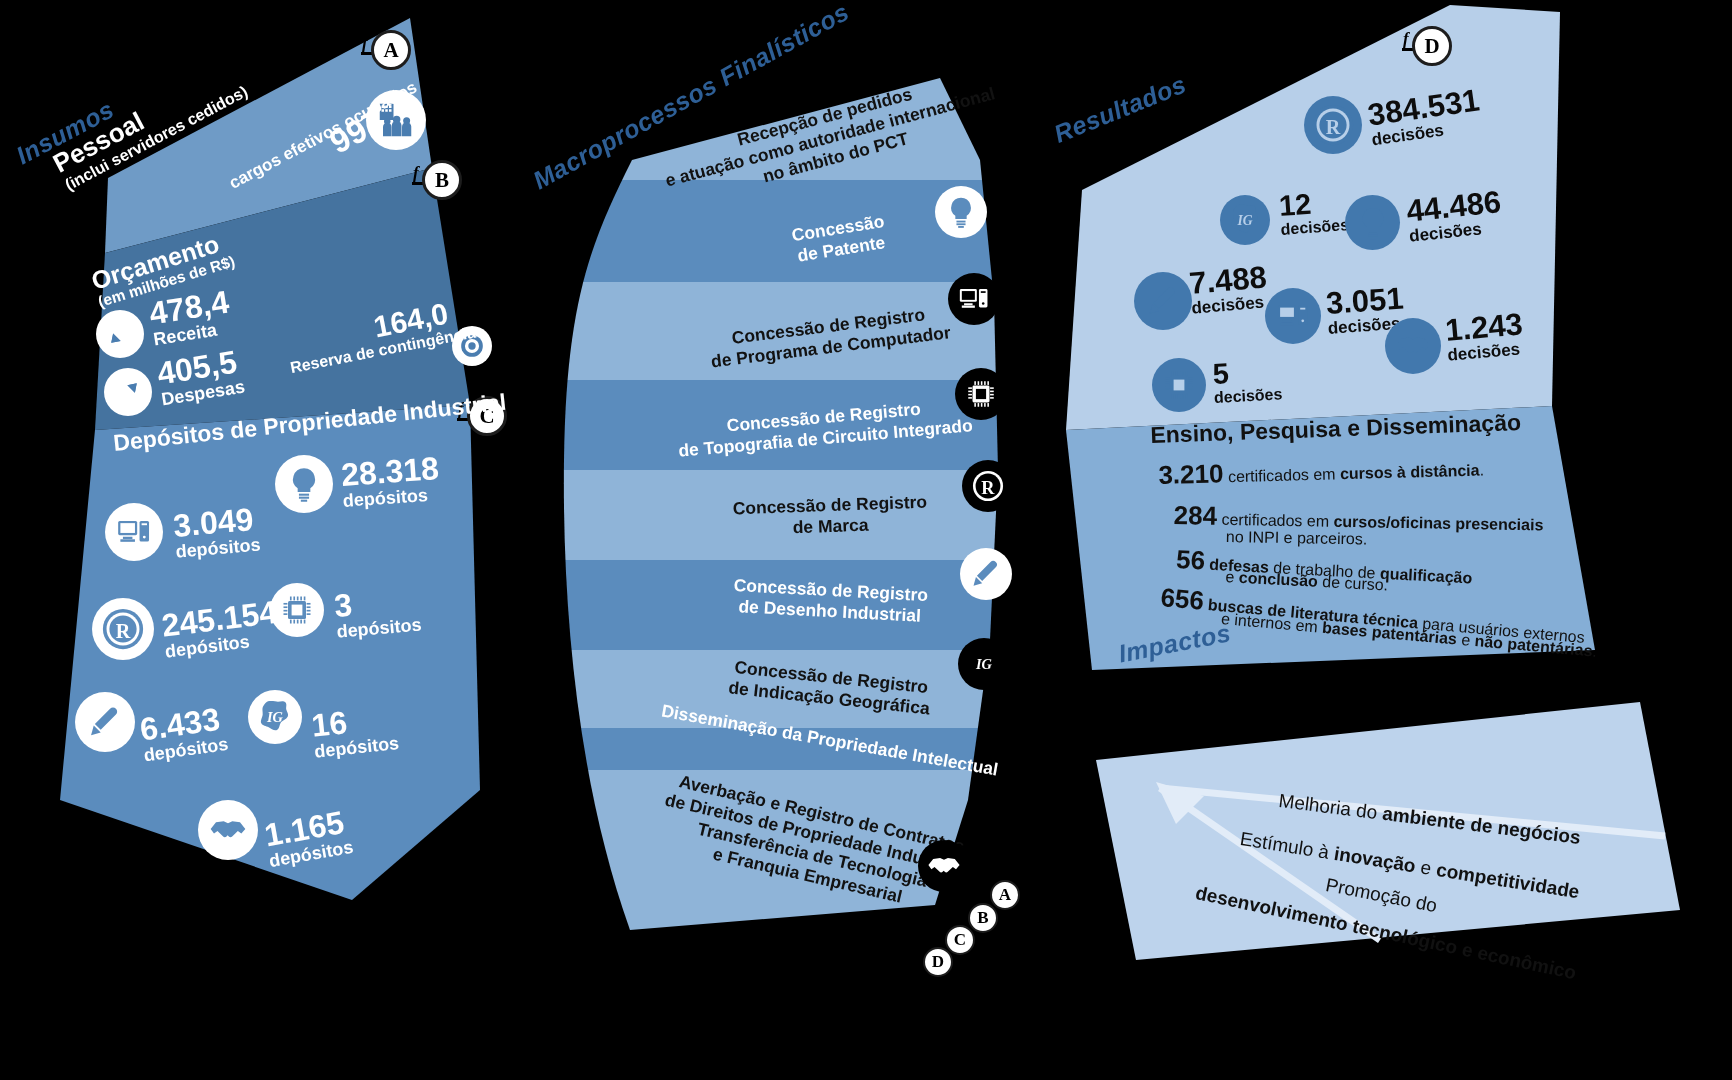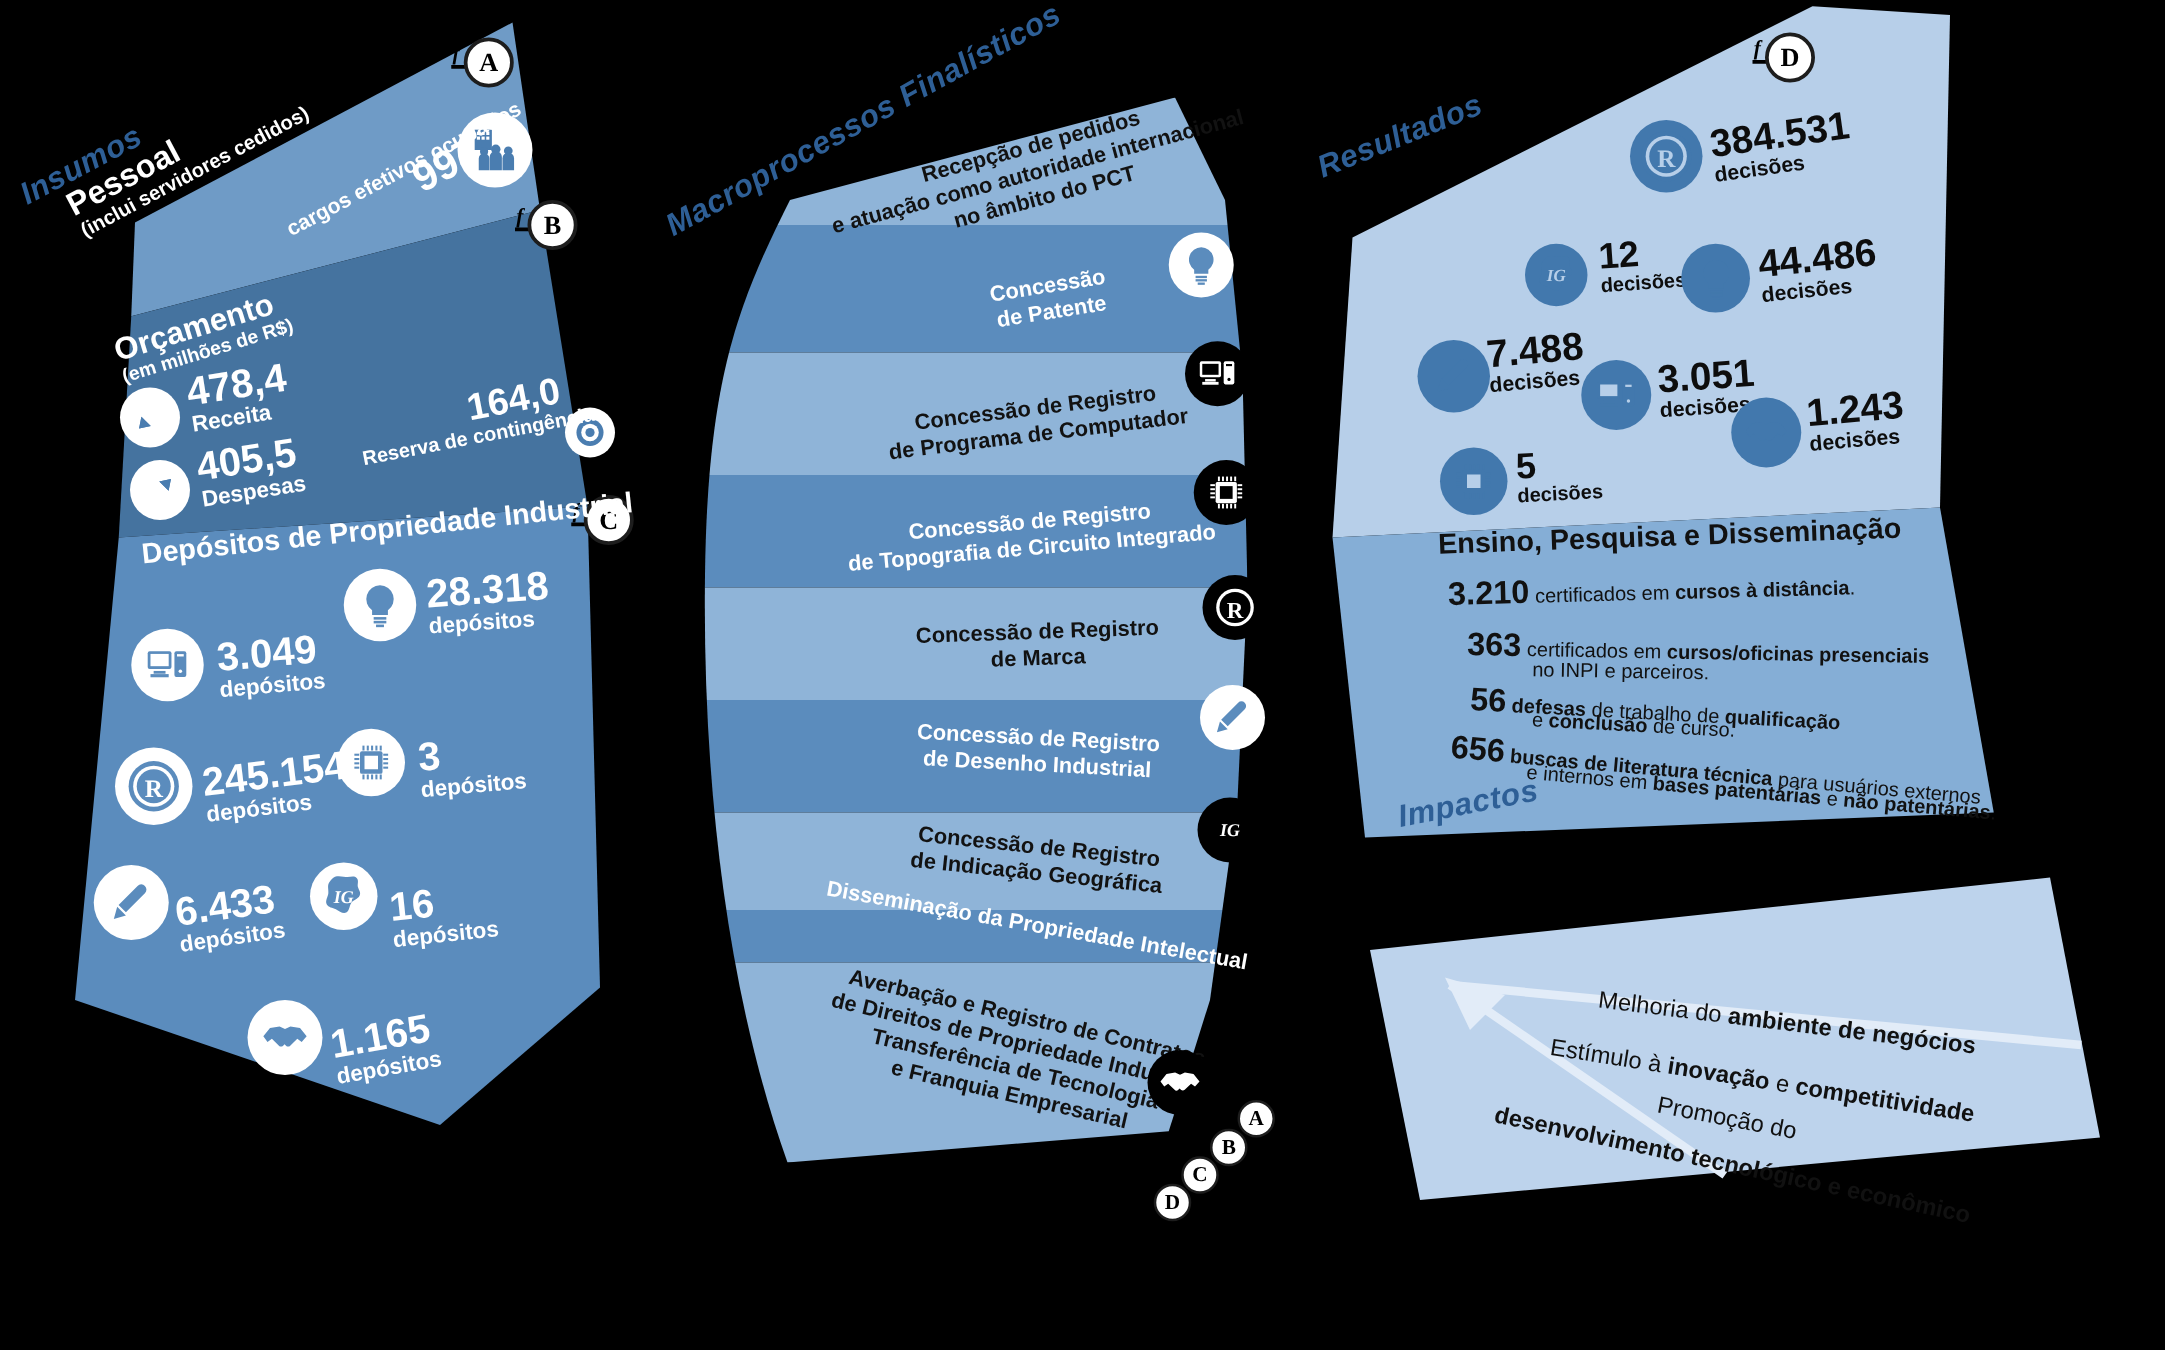--- a/index.html
+++ b/index.html
@@ -556,21 +556,21 @@
     </div>
 
     <div class="ens-title" style="left:110px;top:422px;transform:rotate(-2deg);transform-origin:left top;">Ensino, Pesquisa e Disseminação</div>
 
     <div class="ens-row" style="left:118px;top:460px;transform:rotate(-1.5deg);transform-origin:left top;">
       <span class="n">3.210</span>
       <span class="t"><span>certificados em </span><b>cursos à distância</b><span>.</span></span>
     </div>
 
     <div class="ens-row" style="left:134px;top:500px;transform:rotate(1deg);transform-origin:left top;">
-      <span class="n">363</span>
+      <span class="n">284</span>
       <span class="t"><span>certificados em </span><b>cursos/oficinas presenciais</b></span>
     </div>
 
     <div class="ens-row" style="left:186px;top:528px;transform:rotate(1deg);transform-origin:left top;">
       <span class="t">no INPI e parceiros.</span>
     </div>
 
     <div class="ens-row" style="left:137px;top:544px;transform:rotate(3deg);transform-origin:left top;">
       <span class="n">56</span>
       <span class="t"><b>defesas</b><span> de trabalho de </span><b>qualificação</b></span>

